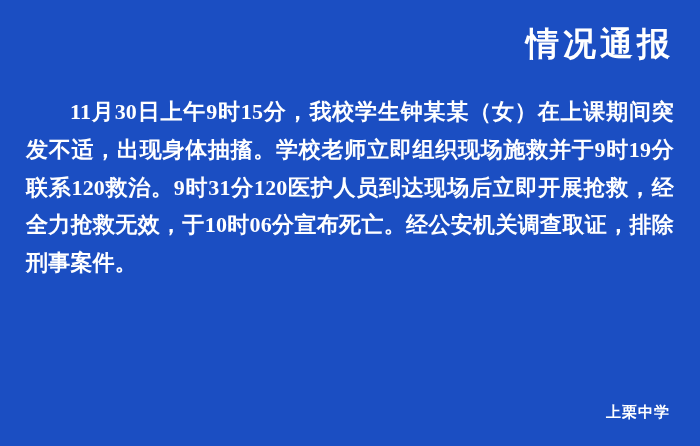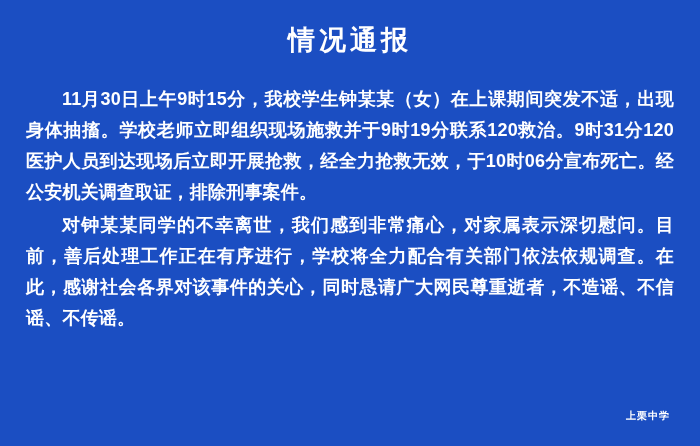--- a/index.html
+++ b/index.html
@@ -17,65 +17,64 @@
     box-sizing: border-box;
     width: 700px;
     height: 446px;
     background: #1b4ec2;
     color: #ffffff;
     padding: 14px 26px 18px 26px;
     display: flex;
     flex-direction: column;
   }
   .title {
-    text-align: center;
-    font-size: 27px;
+    text-align: right;
+    font-size: 33px;
     font-weight: bold;
     letter-spacing: 4px;
     margin-top: 8px;
     margin-bottom: 26px;
     font-family: "DejaVu Sans", "Liberation Sans", sans-serif;
   }
   .body-text {
-    font-size: 18px;
+    font-size: 22px;
     line-height: 1.72;
     text-align: justify;
     text-justify: inter-ideograph;
     font-weight: bold;
     letter-spacing: 0.2px;
-    font-family: Liberation Sans, sans-serif;
+    font-family: Liberation Serif, serif;
   }
   .para {
     text-indent: 2em;
     margin: 0 0 2px 0;
   }
   .signature {
     margin-top: auto;
     text-align: right;
-    font-size: 10px;
+    font-size: 15px;
     line-height: 1.6;
     font-weight: bold;
     font-family: "DejaVu Sans", "Liberation Sans", sans-serif;
     padding-right: 4px;
     padding-bottom: 4px;
   }
   .sig-line {
     display: block;
     letter-spacing: 1px;
   }
 </style>
 </head>
 <body>
 
 <div class="poster">
 
   <div class="title">情况通报</div>
 
   <div class="body-text">
     <p class="para">11月30日上午9时15分，我校学生钟某某（女）在上课期间突发不适，出现身体抽搐。学校老师立即组织现场施救并于9时19分联系120救治。9时31分120医护人员到达现场后立即开展抢救，经全力抢救无效，于10时06分宣布死亡。经公安机关调查取证，排除刑事案件。</p>
-    <p class="para">对钟某某同学的不幸离世，我们感到非常痛心，对家属表示深切慰问。目前，善后处理工作正在有序进行，学校将全力配合有关部门依法依规调查。在此，感谢社会各界对该事件的关心，同时恳请广大网民尊重逝者，不造谣、不信谣、不传谣。</p>
   </div>
 
   <div class="signature">
     <span class="sig-line">上栗中学</span>
   </div>
 
 </div>
 
 </body></html>

